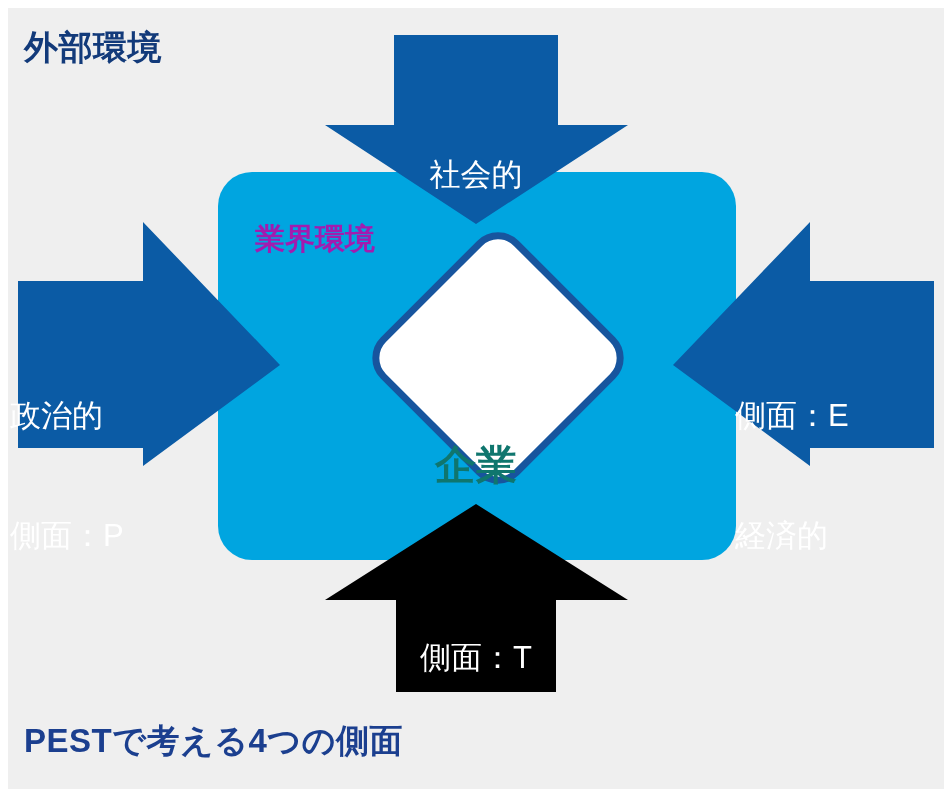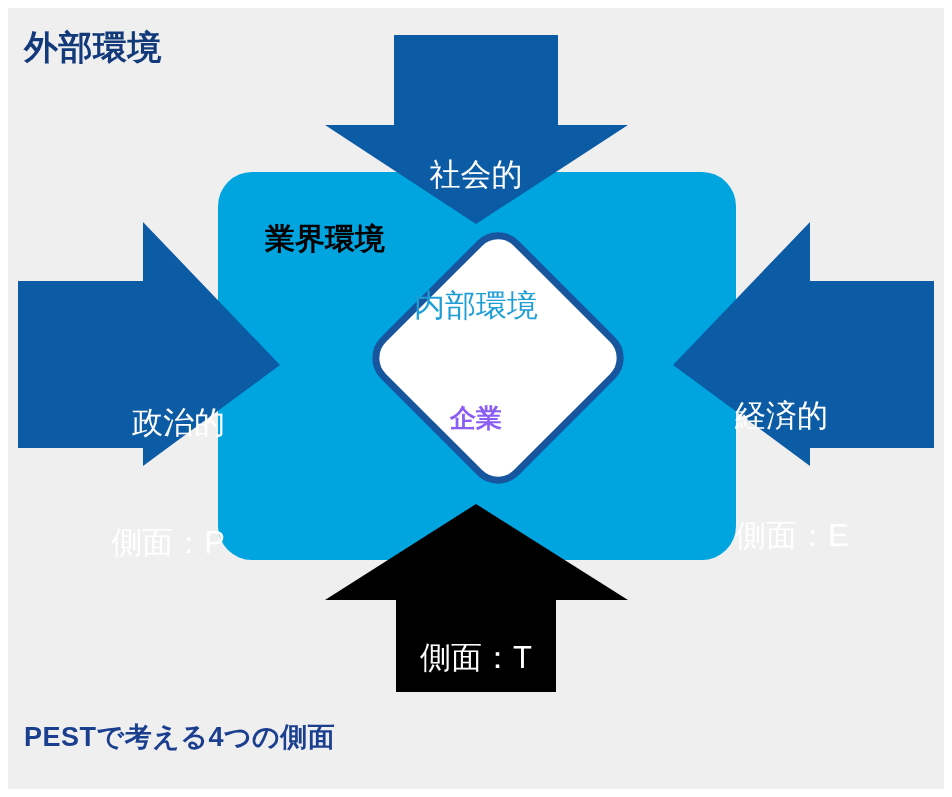--- a/index.html
+++ b/index.html
@@ -48,71 +48,71 @@
     left: 24px;
     top: 27px;
     font-size: 34px;
     font-weight: bold;
     color: #123a7a;
     letter-spacing: 0.5px;
   }
   #pest-caption {
     left: 24px;
     top: 722px;
-    font-size: 27px;
+    font-size: 33px;
     font-weight: bold;
     color: #1b3f8f;
     letter-spacing: 0.5px;
   }
   
   #industry-env-label {
-    left: 265px;
+    left: 255px;
     top: 221px;
     font-size: 30px;
     font-weight: bold;
-    color: #000000;
+    color: #a21caf;
   }
   
   #internal-env-label {
     left: 0;
     top: 288px;
     width: 952px;
     text-align: center;
     font-size: 31px;
     font-weight: normal;
     color: #1e9ed6;
   }
   #core-text {
     left: 0;
     top: 337px;
     width: 952px;
     text-align: center;
-    font-size: 26px;
+    font-size: 41px;
     font-weight: bold;
-    color: #8b5cf6;
+    color: #0f766e;
     line-height: 1.25;
   }
   
   .arrow-label {
     color: #ffffff;
     font-size: 31px;
     font-weight: normal;
     text-align: center;
     line-height: 1.3;
   }
   #arrow-label-top {
     left: 326px;
     top: 74px;
     width: 300px;
   }
   #arrow-label-left {
     left: 10px;
-    top: 322px;
+    top: 315px;
     width: 215px;
-    text-align: right;
+    text-align: left;
   }
   #arrow-label-right {
     left: 735px;
     top: 315px;
     width: 215px;
     text-align: left;
   }
   #arrow-label-bottom {
     left: 326px;
     top: 557px;
@@ -137,38 +137,37 @@
 
     <polygon fill="#000000" points="476,504 628,600 556,600 556,692 396,692 396,600 325,600"></polygon>
 
     <rect x="404" y="264" width="188" height="188" rx="26" ry="26" fill="#ffffff" stroke="#17559e" stroke-width="7" transform="rotate(45 498 358)"></rect>
   </svg>
 
   <div class="label" id="external-env-title">外部環境</div>
 
   <div class="label" id="industry-env-label">業界環境</div>
 
-  <div class="label" id="internal-env-label">内部環境</div>
 
   <div class="label" id="core-text">
     <div>企業</div>
   </div>
 
   <div class="label arrow-label" id="arrow-label-top">
     <div>社会的</div>
   </div>
 
   <div class="label arrow-label" id="arrow-label-left">
     <div>政治的</div>
     <div>側面：P</div>
   </div>
 
   <div class="label arrow-label" id="arrow-label-right">
+    <div>側面：E</div>
     <div>経済的</div>
-    <div>側面：E</div>
   </div>
 
   <div class="label arrow-label" id="arrow-label-bottom">
     <div>側面：T</div>
   </div>
 
   <div class="label" id="pest-caption">PESTで考える4つの側面</div>
 </div>
 
 </body></html>

